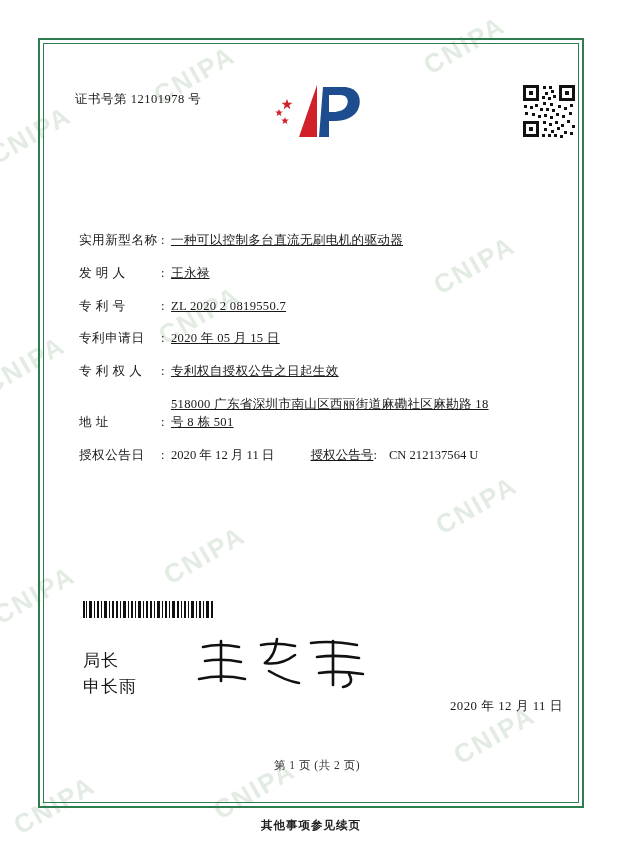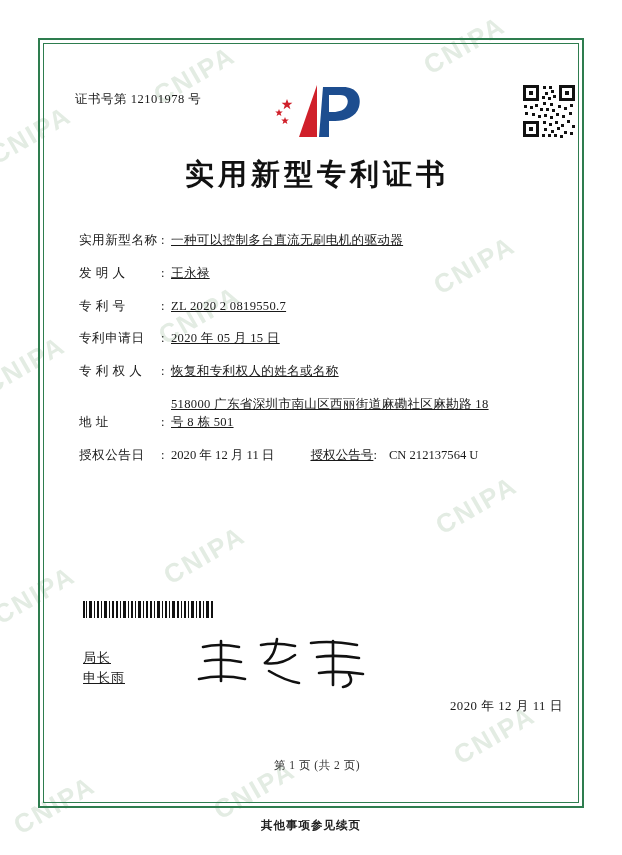--- a/index.html
+++ b/index.html
@@ -182,24 +182,23 @@
     left: 40px;
     top: 558px;
     width: 130px;
     height: 17px;
   }
 
   .sign-block {
     position: absolute;
     left: 40px;
     top: 605px;
-    font-size: 13px;
+    font-size: 17px;
     line-height: 1.55;
     letter-spacing: 1px;
-    text-decoration: underline;
   }
   .signature {
     position: absolute;
     left: 148px;
     top: 592px;
     width: 190px;
     height: 56px;
   }
 
   .date-line {
@@ -331,21 +330,20 @@
         <path d="M52 4 L52 56 L34 56 Z" fill="#d0202a"></path>
 
         <g fill="#d0202a">
           <polygon points="22,18 23.4,21.8 27.4,21.8 24.2,24.3 25.4,28.2 22,25.8 18.6,28.2 19.8,24.3 16.6,21.8 20.6,21.8"></polygon>
           <polygon points="14,28 15,30.6 17.8,30.6 15.6,32.3 16.4,35 14,33.4 11.6,35 12.4,32.3 10.2,30.6 13,30.6"></polygon>
           <polygon points="20,36 21,38.6 23.8,38.6 21.6,40.3 22.4,43 20,41.4 17.6,43 18.4,40.3 16.2,38.6 19,38.6"></polygon>
         </g>
       </svg>
     </div>
 
-    <div class="title">实用新型专利证书</div>
 
     <div class="fields">
 
       <div class="row">
         <div class="lbl">实用新型名称</div>
         <div class="colon">:</div>
         <div class="val">一种可以控制多台直流无刷电机的驱动器</div>
       </div>
 
       <div class="row">
@@ -362,21 +360,21 @@
 
       <div class="row">
         <div class="lbl">专利申请日</div>
         <div class="colon">:</div>
         <div class="val">2020 年 05 月 15 日</div>
       </div>
 
       <div class="row">
         <div class="lbl">专 利 权 人</div>
         <div class="colon">:</div>
-        <div class="val">恢复和专利权人的姓名或名称</div>
+        <div class="val">专利权自授权公告之日起生效</div>
       </div>
 
       <div class="row">
         <div class="lbl">地      址</div>
         <div class="colon">:</div>
         <div class="val">
           <span>518000  广东省深圳市南山区西丽街道麻磡社区麻勘路 18</span>
           <span class="indent2">号 8 栋 501</span>
         </div>
       </div>

